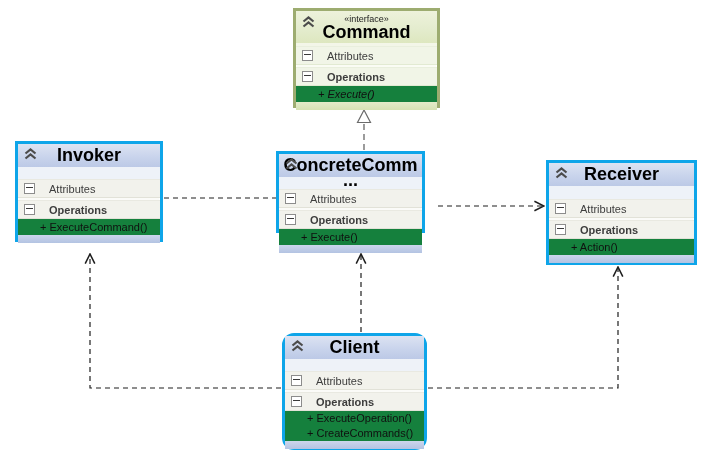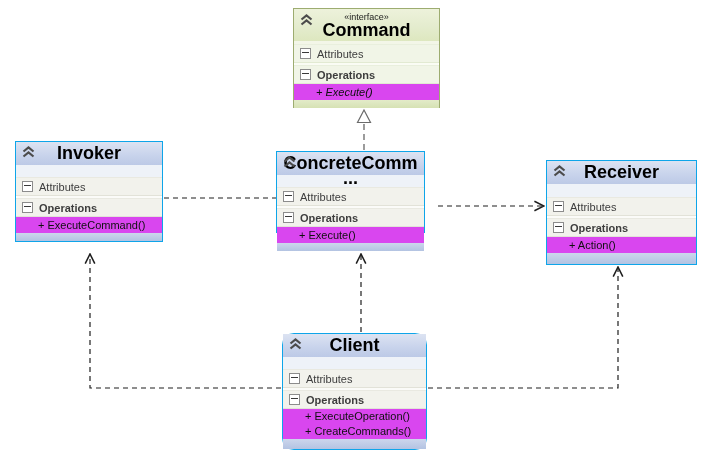--- a/index.html
+++ b/index.html
@@ -4,21 +4,21 @@
 <style>
   html,body { margin:0; padding:0; background:#fff; }
   body { font-family:"Liberation Sans","DejaVu Sans",sans-serif; }
   #canvas {
     position:relative; width:704px; height:464px; background:#ffffff; overflow:hidden;
   }
   svg.connectors { position:absolute; left:0; top:0; width:704px; height:464px; }
 
   .uml-box {
     position:absolute; box-sizing:border-box; display:flex; flex-direction:column;
-    border:1px solid #0ea5e9; background:#fbfbf8;
+    border:3px solid #0ea5e9; background:#fbfbf8;
     box-shadow:inset 0 0 0 1px rgba(255,255,255,0.85);
     font-size:11px;
   }
   .uml-box.green { border-color:#9dac70; background:#fafcf4; }
 
   .box-header {
     position:relative; flex:0 0 auto; height:23px;
     background:linear-gradient(180deg,#dce3f2 0%,#c9d4ec 55%,#bcc9e6 100%);
   }
   .uml-box.green .box-header {
@@ -30,30 +30,30 @@
 
   .chevron-btn { position:absolute; left:5px; top:4px; width:15px; height:13px; cursor:pointer; }
   .uml-box.green .chevron-btn { top:5px; }
 
   .stereotype { text-align:center; font-size:9px; color:#1c1c1c; padding-top:3px; line-height:11px; }
   .box-title { text-align:center; font-weight:bold; font-size:18px; color:#000; line-height:15px; padding-top:4px; }
   .uml-box.green .box-title { padding-top:0; }
 
   .row-section {
     flex:0 0 auto; box-sizing:border-box; height:19px;
-    display:flex; align-items:center; gap:6px; padding-left:6px;
+    display:flex; align-items:center; gap:14px; padding-left:6px;
     background:#f2f2ec; border-top:1px solid #e9e9e1; border-bottom:1px solid #e2e2d8;
     color:#3d3d3d;
   }
   .uml-box.green .row-section { background:#f1f5e7; border-top-color:#e9efdd; border-bottom-color:#e2ead2; }
   .row-section + .row-section { margin-top:2px;font-weight:bold; }
 
   .row-member {
     flex:0 0 auto; height:16px; line-height:16px; padding-left:22px;
-    background:#d946ef; color:#101010;
+    background:#15803d; color:#101010;
   }
   .row-member.italic { font-style:italic; }
 
   .box-footer {
     flex:1 1 auto; min-height:8px;
     background:linear-gradient(180deg,#ccd6ec 0%,#b3c3e2 100%);
   }
   .uml-box.green .box-footer { background:linear-gradient(180deg,#e3ebc9 0%,#d6e2b4 100%); }
 
   .expander {

